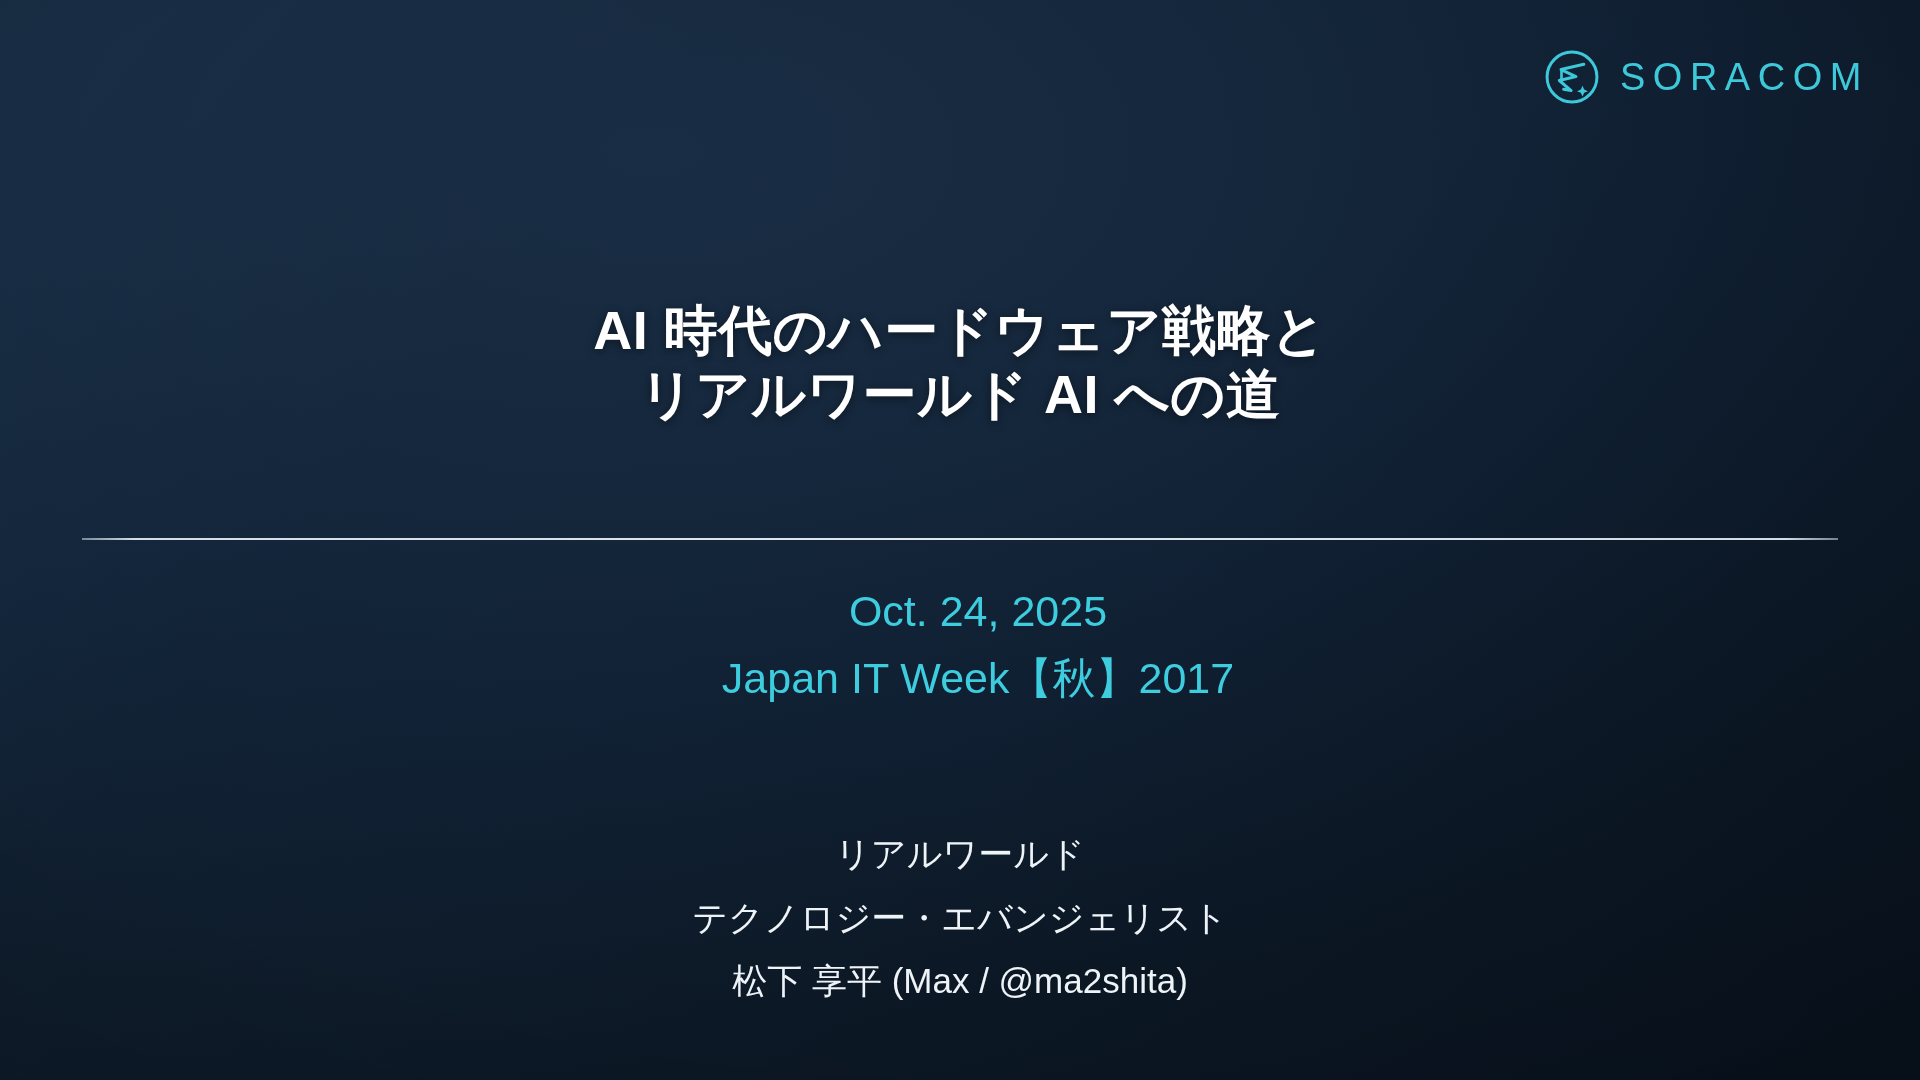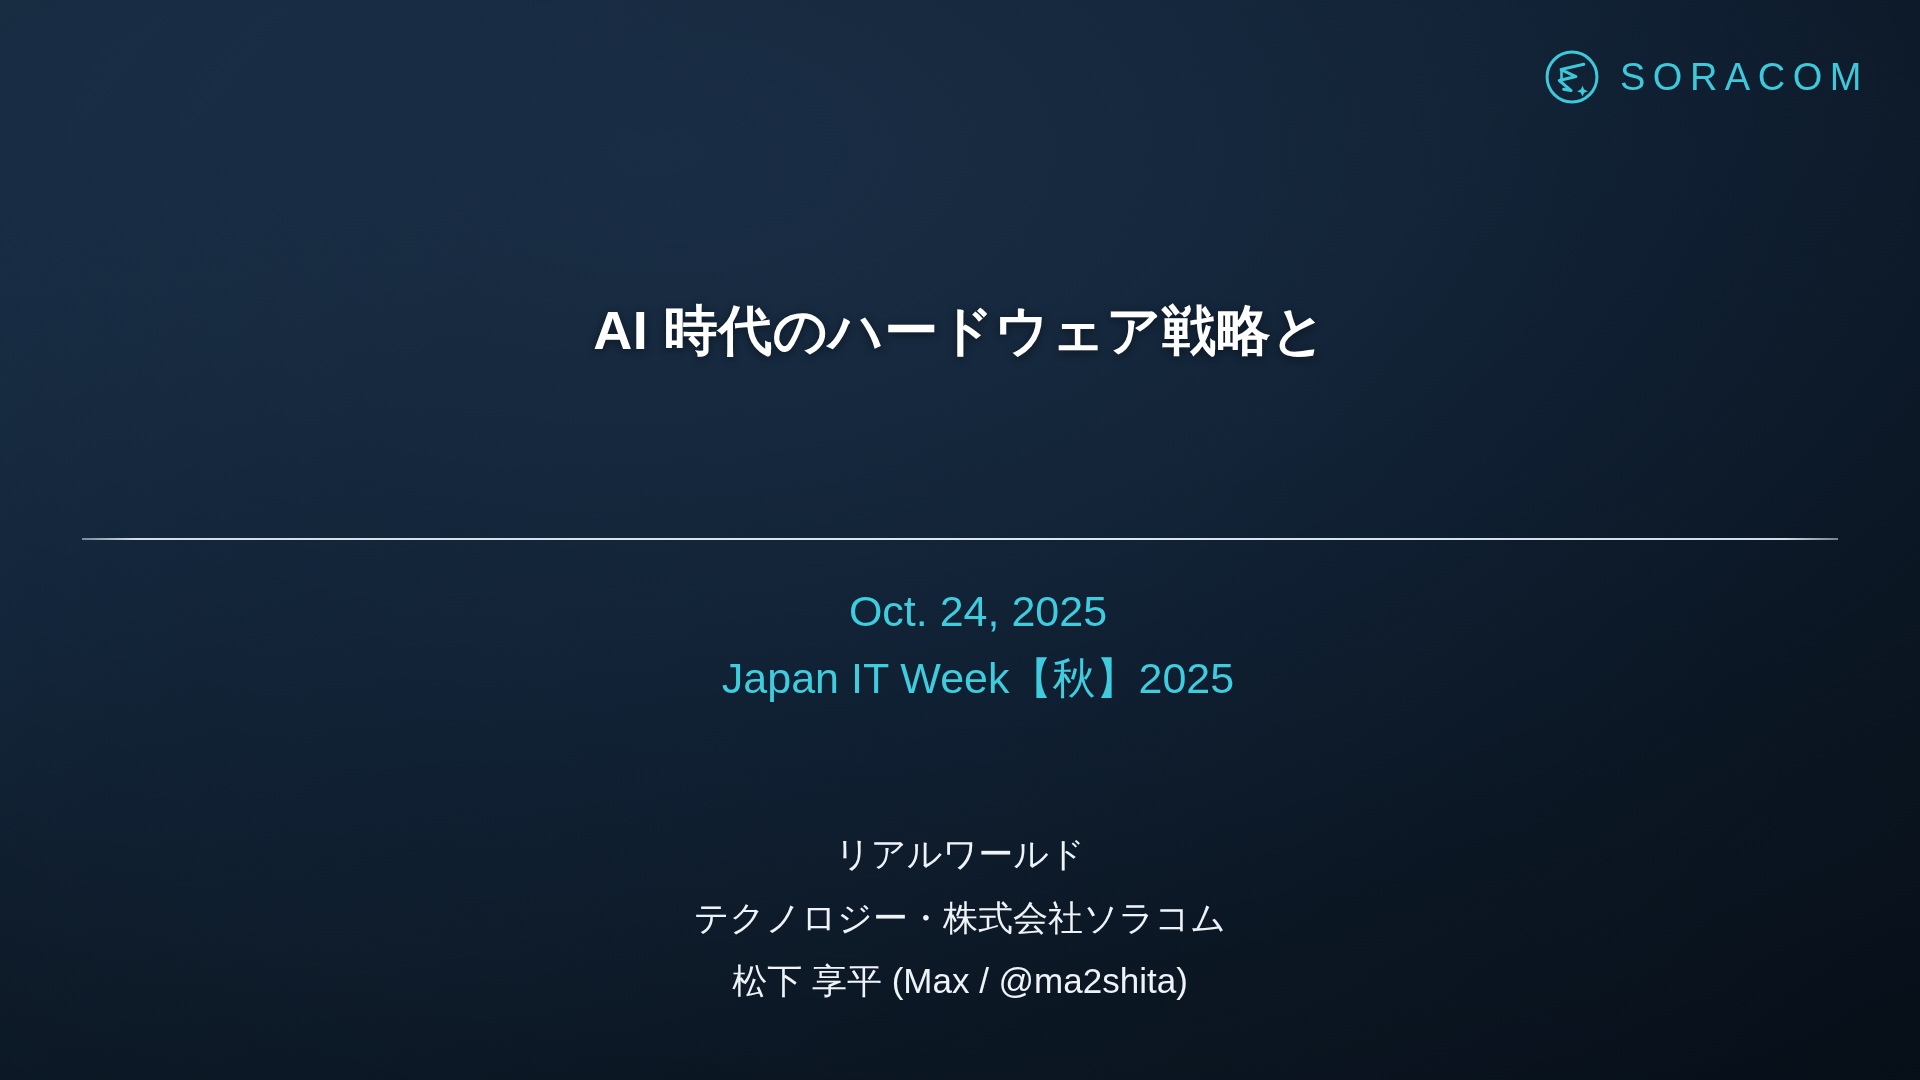--- a/index.html
+++ b/index.html
@@ -162,29 +162,30 @@
         <circle cx="32" cy="32" r="28.5" fill="none" stroke="#3dc9da" stroke-width="3.4"></circle>
         <path d="M45.5 17.5 L19.5 23.5 L36.5 31.5 L17.5 36.0 L31.0 47.5 L22.5 46.0" fill="none" stroke="#3dc9da" stroke-width="3.4" stroke-linejoin="round" stroke-linecap="round"></path>
         <path d="M20.0 24.0 L20.0 36.2" fill="none" stroke="#3dc9da" stroke-width="3.0" stroke-linecap="round"></path>
         <path d="M44.0 42.0 l1.9 4.3 4.3 1.9 -4.3 1.9 -1.9 4.3 -1.9 -4.3 -4.3 -1.9 4.3 -1.9 z" fill="#3dc9da"></path>
       </svg>
       <span class="logo-word">SORACOM</span>
     </div>
 
     <div class="title-block">
       <div class="title-line">AI 時代のハードウェア戦略と</div>
+      <div class="title-line">リアルワールド AI への道</div>
     </div>
 
     <div class="divider"></div>
 
     <div class="event-block">
       <div class="event-line">Oct. 24, 2025</div>
-      <div class="event-line">Japan IT Week【秋】2025</div>
+      <div class="event-line">Japan IT Week【秋】2017</div>
     </div>
 
     <div class="presenter-block">
       <div class="presenter-line">リアルワールド</div>
-      <div class="presenter-line">テクノロジー・株式会社ソラコム</div>
+      <div class="presenter-line">テクノロジー・エバンジェリスト</div>
       <div class="presenter-line">松下 享平 (Max / @ma2shita)</div>
     </div>
 
   </div>
 </div>
 
 </body></html>

